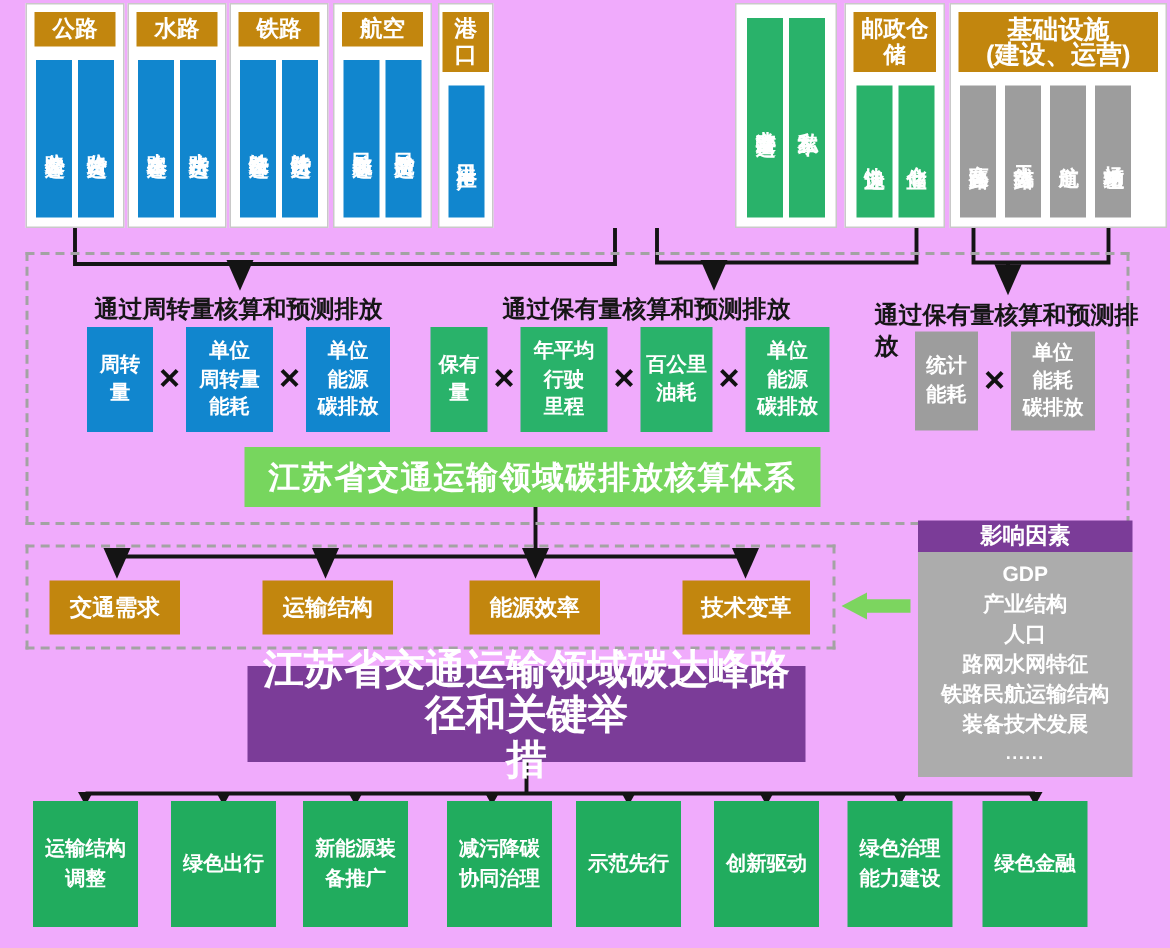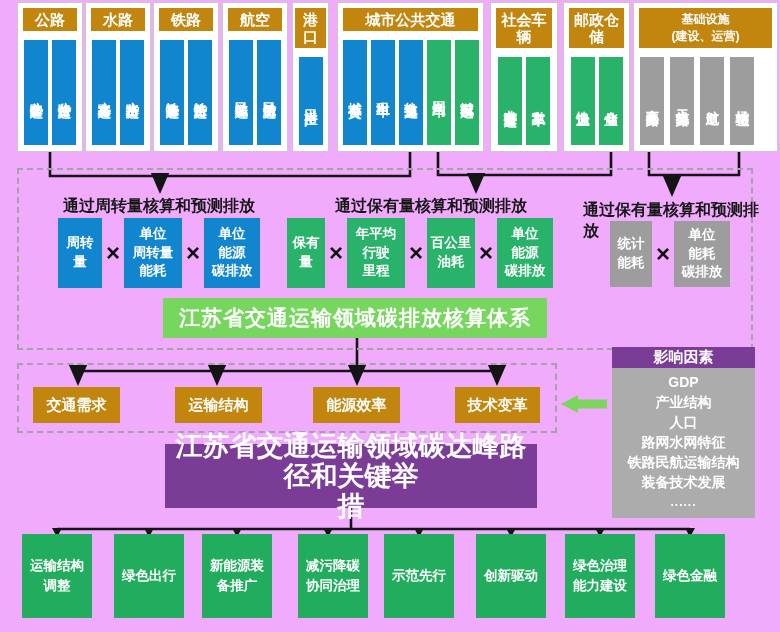--- a/index.html
+++ b/index.html
@@ -132,49 +132,38 @@
       </div>
     </div>
 
     <div class="sector" style="left:292px;width:37px">
       <div class="s-head" style="margin:5px 2px 0">港口</div>
       <div class="s-cols">
         <div class="vcol c-blue">港口生产</div>
       </div>
     </div>
 
-    <div class="sector" style="left:337px;width:147px">
-      <div class="s-head">城市公共交通</div>
-      <div class="s-cols">
-        <div class="vcol c-blue">城市公交</div>
-        <div class="vcol c-blue">出租车</div>
-        <div class="vcol c-blue">轨道交通</div>
-        <div class="vcol c-green">网约车</div>
-        <div class="vcol c-green">城市配送</div>
-      </div>
-    </div>
 
     <div class="sector" style="left:490px;width:68px">
-      <div class="s-head">社会车辆</div>
       <div class="s-cols">
         <div class="vcol c-green">非道路营运</div>
         <div class="vcol c-green">私家车</div>
       </div>
     </div>
 
     <div class="sector" style="left:563px;width:67px">
       <div class="s-head">邮政仓储</div>
       <div class="s-cols">
         <div class="vcol c-green">快递业</div>
         <div class="vcol c-green">仓储业</div>
       </div>
     </div>
 
     <div class="sector" style="left:633px;width:145px">
-      <div class="s-head" style="font-size:12px">基础设施
+      <div class="s-head" style="font-size:17px">基础设施
 (建设、运营)</div>
       <div class="s-cols" style="justify-content:flex-start;padding-left:6px;gap:6px">
         <div class="vcol c-gray">高速公路</div>
         <div class="vcol c-gray">干线公路</div>
         <div class="vcol c-gray">航道</div>
         <div class="vcol c-gray">场站枢纽</div>
       </div>
     </div>
 
     <div class="fheading" style="left:63px;width:210px">通过周转量核算和预测排放</div>

